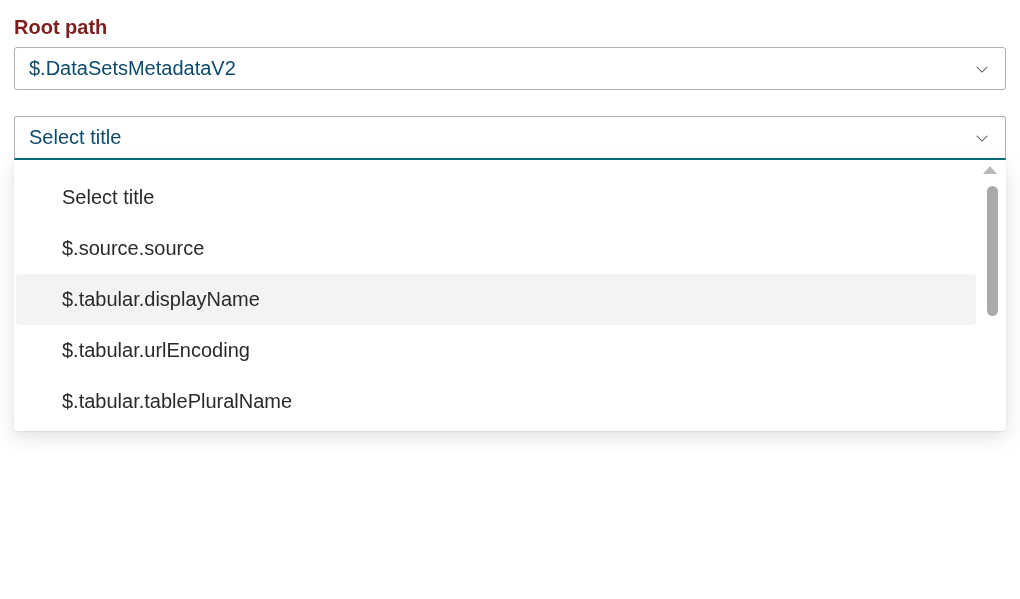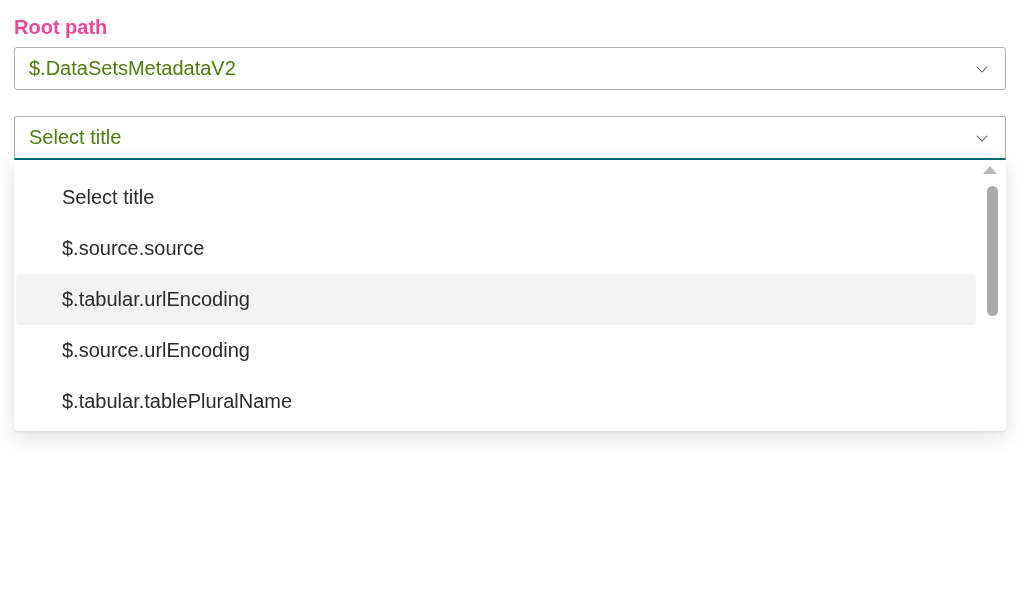--- a/index.html
+++ b/index.html
@@ -14,32 +14,32 @@
       width: 1020px;
       color: #1a1a1a;
     }
     .field {
       margin-bottom: 26px;
       position: relative;
     }
     .field-label {
       font-size: 20px;
       font-weight: 600;
-      color: #ec4899;
+      color: #7f1d1d;
       margin-bottom: 8px;
       display: block;
     }
     .select-box {
       width: 100%;
       border: 1px solid #b0b0b0;
       border-radius: 3px;
       background: #ffffff;
       padding: 9px 14px;
       font-size: 20px;
-      color: #4d7c0f;
+      color: #0c4a6e;
       display: flex;
       align-items: center;
       justify-content: space-between;
       cursor: pointer;
       gap: 44px;
     }
     .select-box.open {
       border-bottom: 2px solid #006d7a;
       border-bottom-left-radius: 0;
       border-bottom-right-radius: 0;
@@ -130,18 +130,18 @@
     </span>
   </div>
   <div class="dropdown-panel">
     <div class="scroll-indicator-up"></div>
     <div class="scrollbar-track">
       <div class="scrollbar-thumb"></div>
     </div>
     <div class="dropdown-inner">
       <div class="option">Select title</div>
       <div class="option">$.source.source</div>
-      <div class="option highlighted">$.tabular.urlEncoding</div>
-      <div class="option">$.source.urlEncoding</div>
+      <div class="option highlighted">$.tabular.displayName</div>
+      <div class="option">$.tabular.urlEncoding</div>
       <div class="option">$.tabular.tablePluralName</div>
     </div>
   </div>
 </div>
 
 </body></html>

